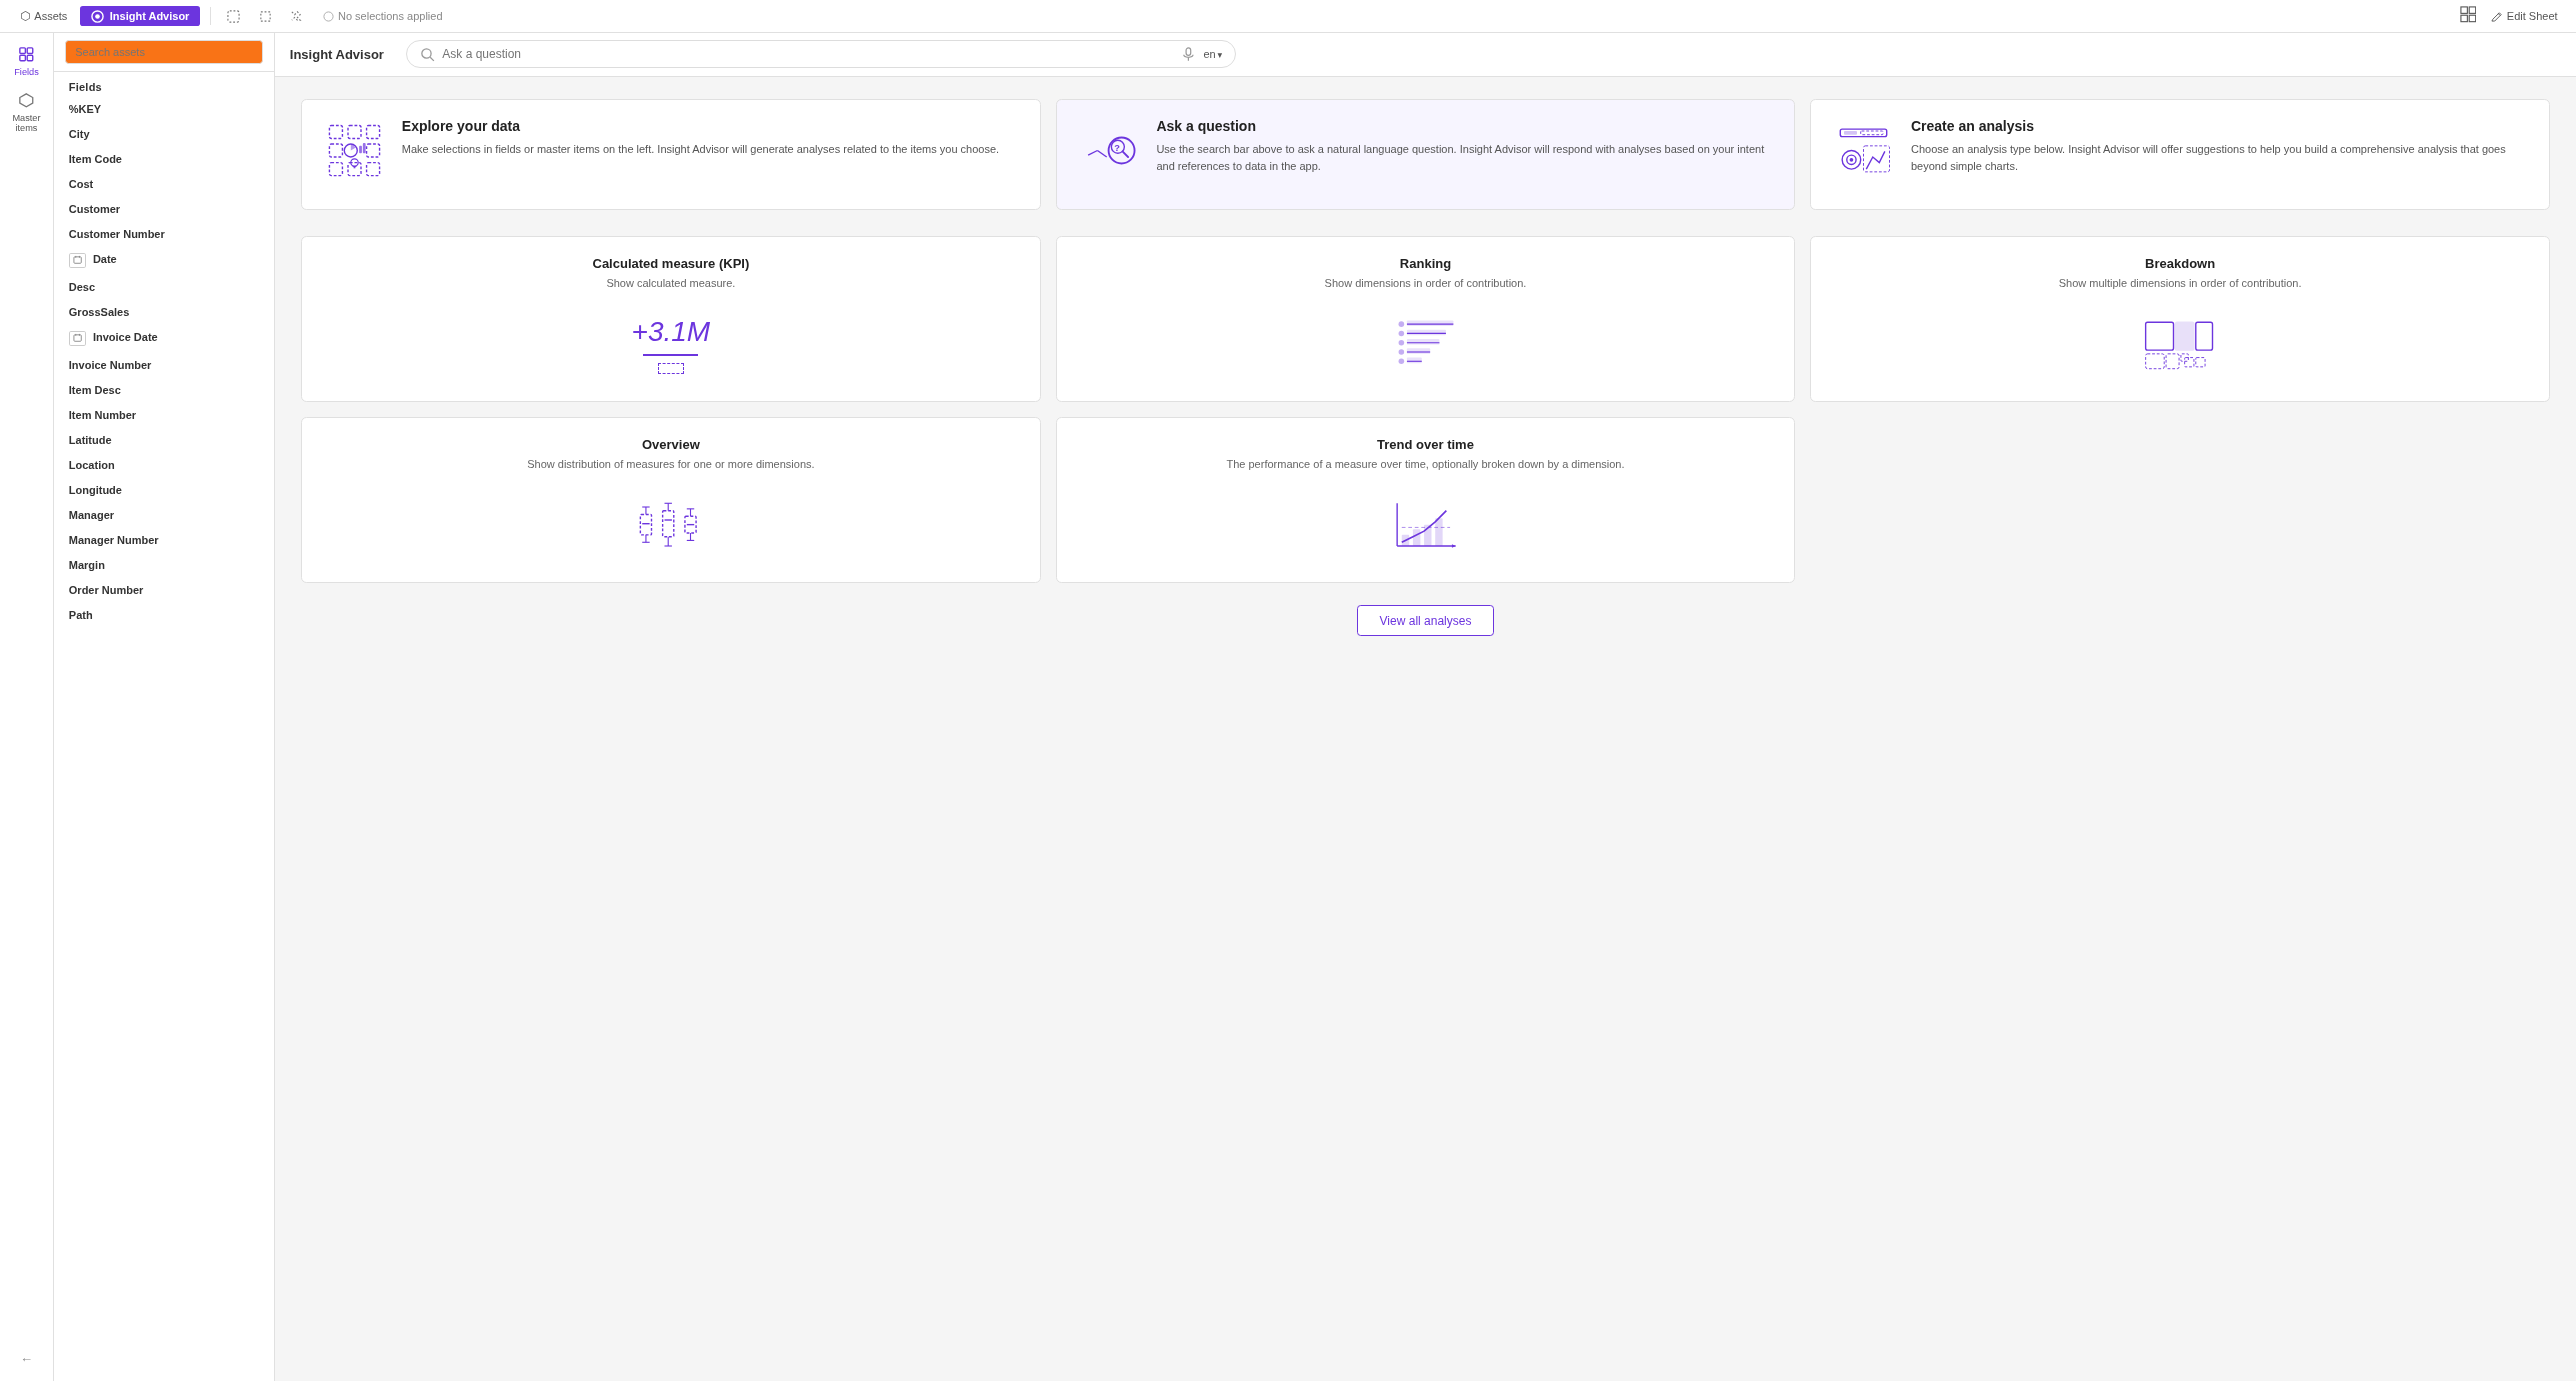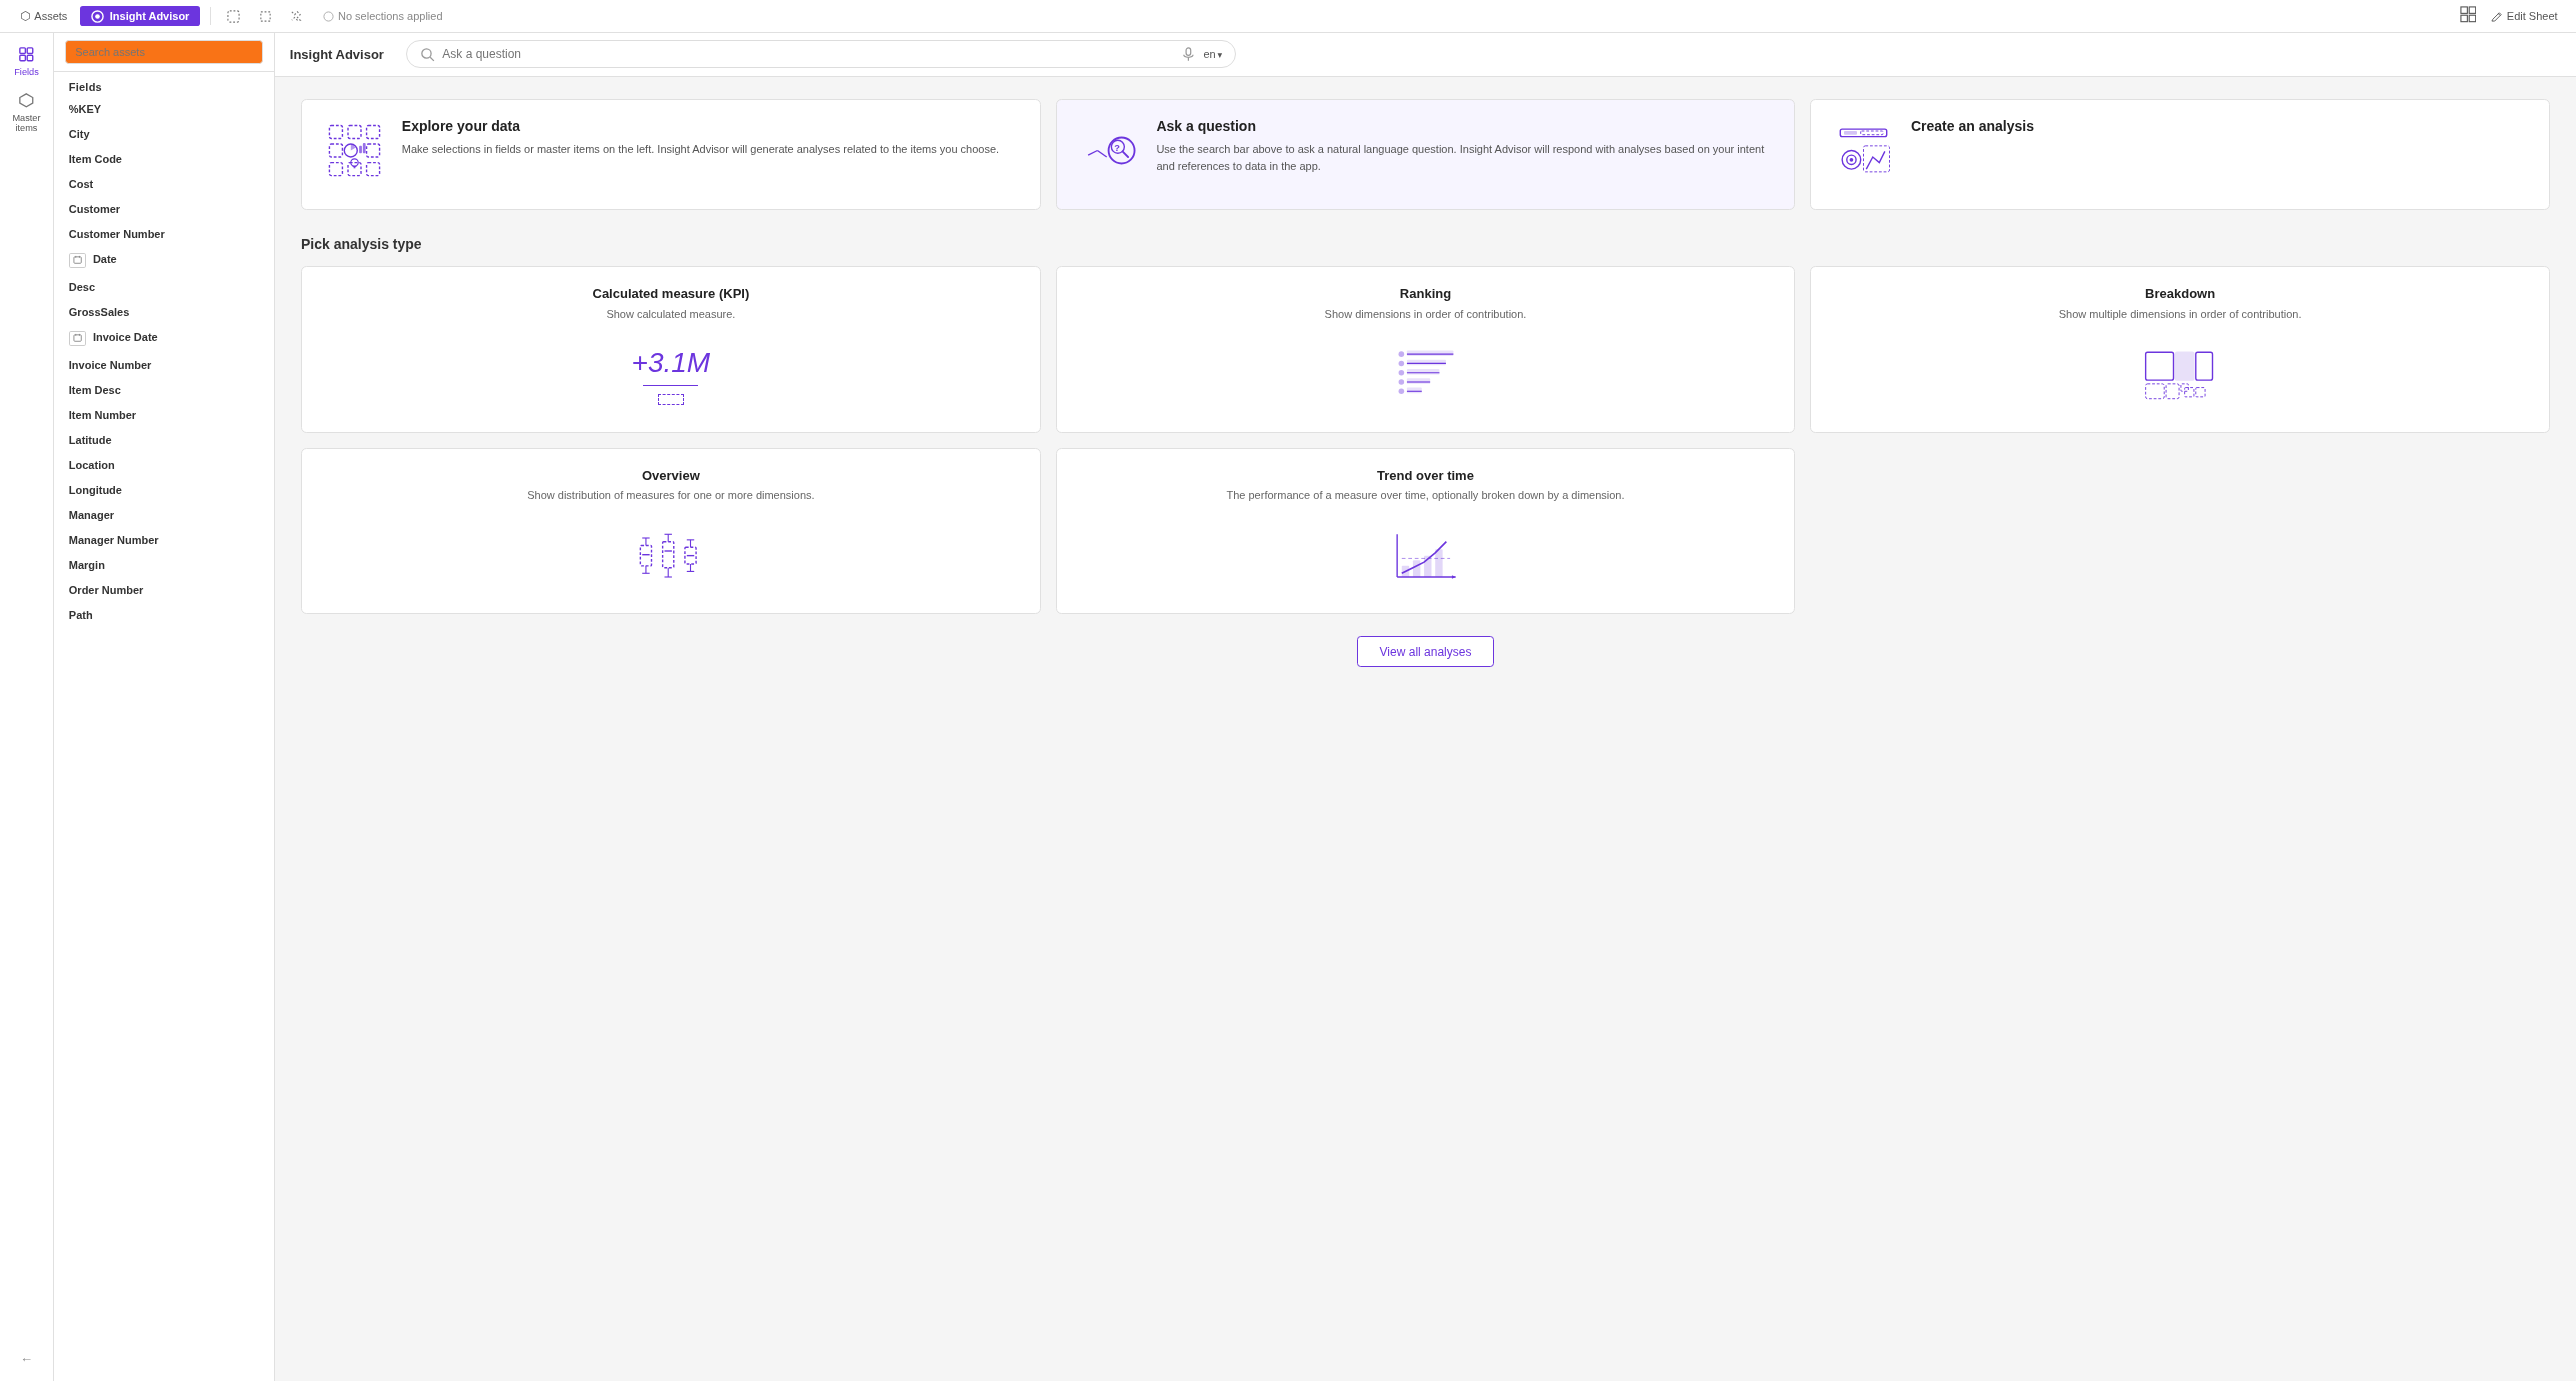--- a/index.html
+++ b/index.html
@@ -408,25 +408,25 @@
               <circle cx="22" cy="45" r="10" stroke="#6c35de" stroke-width="1.5" fill="none"></circle>
               <circle cx="22" cy="45" r="5" stroke="#6c35de" stroke-width="1.5" fill="none"></circle>
               <circle cx="22" cy="45" r="2" fill="#6c35de"></circle>
 
               <polyline points="38,55 45,42 52,48 58,36" stroke="#6c35de" stroke-width="1.5" fill="none"></polyline>
               <rect x="35" y="30" width="28" height="28" rx="2" stroke="#6c35de" stroke-width="1" fill="none" stroke-dasharray="3 2"></rect>
             </svg>
           </div>
           <div class="info-card-content">
             <div class="info-card-title">Create an analysis</div>
+            <div class="info-card-desc">Choose an analysis type below. Insight Advisor will offer suggestions to help you build a comprehensive analysis that goes beyond simple charts.</div>
           </div>
         </div>
       </div>
 
-      <div class="section-title">Pick analysis type</div>
 
       <div class="analysis-grid">
 
         <div class="analysis-card">
           <div class="analysis-card-title">Calculated measure (KPI)</div>
           <div class="analysis-card-desc">Show calculated measure.</div>
           <div class="analysis-card-visual">
             <div style="text-align:right;font-style:italic;">
               <div style="font-size:28px;font-weight:300;color:#6c35de;">+3.1M</div>
               <div style="width:55px;height:1.8px;background:#6c35de;margin:5.5px auto 7.4px;"></div>

